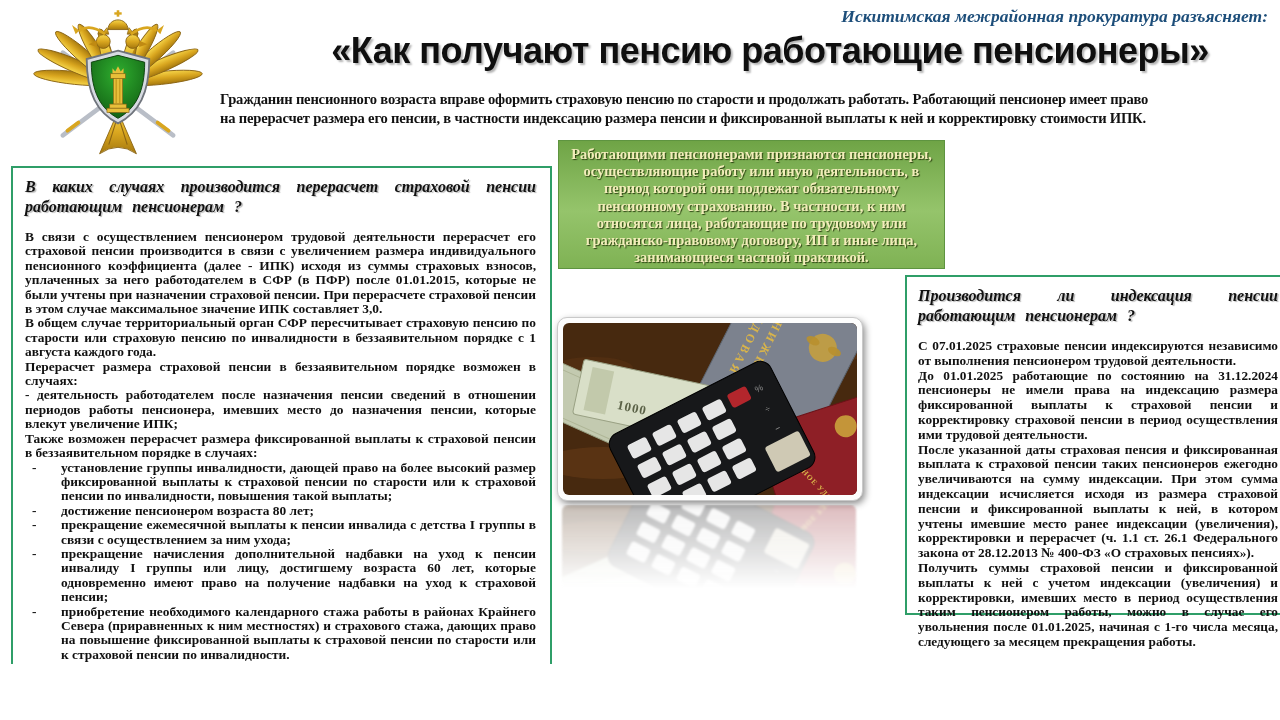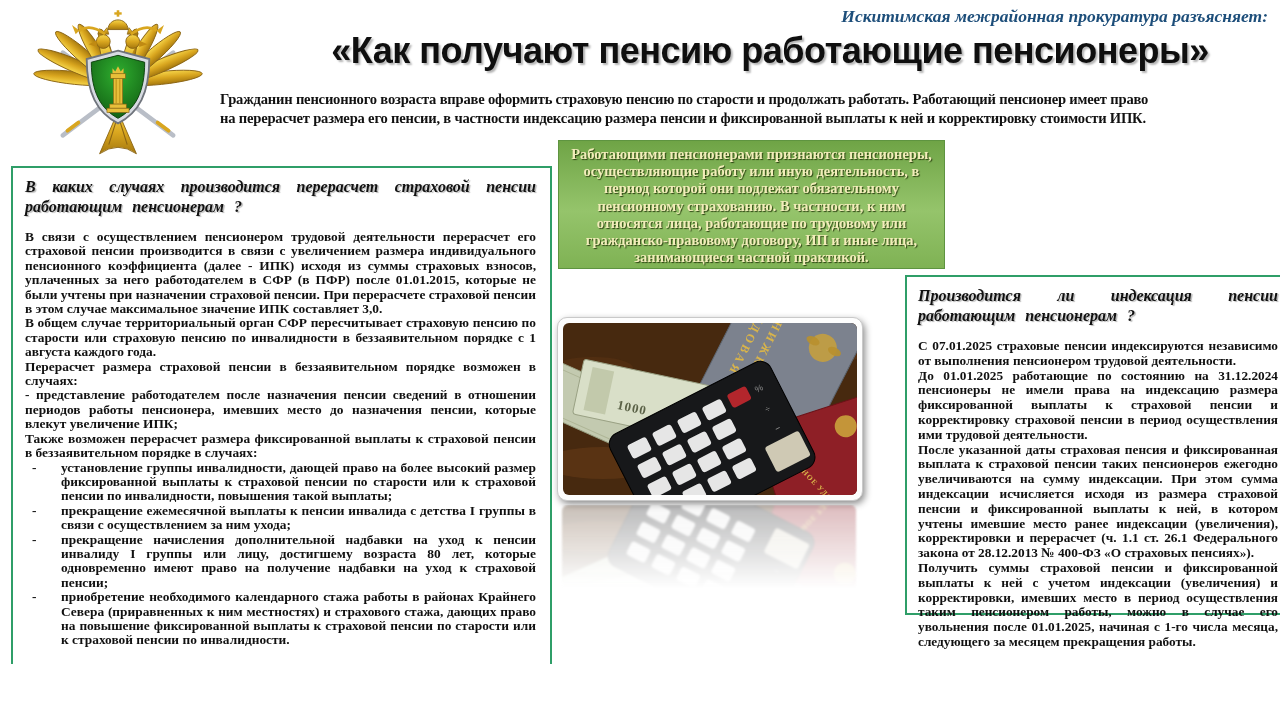--- a/index.html
+++ b/index.html
@@ -197,25 +197,26 @@
   <div class="kicker">Искитимская межрайонная прокуратура разъясняет:</div>
   <div class="title">«Как получают пенсию работающие пенсионеры»</div>
   <div class="intro">Гражданин пенсионного возраста вправе оформить страховую пенсию по старости и продолжать работать. Работающий пенсионер имеет право на перерасчет размера его пенсии, в частности индексацию размера пенсии и фиксированной  выплаты к ней и корректировку  стоимости ИПК.</div>
 
   <div class="panel panel-left">
     <div class="panel-heading">В каких случаях производится перерасчет страховой пенсии работающим пенсионерам ?</div>
     <div class="panel-body">
         <div class="blk p">В связи с осуществлением пенсионером трудовой деятельности перерасчет его страховой пенсии производится в связи с увеличением размера индивидуального пенсионного коэффициента (далее - ИПК) исходя из суммы страховых взносов, уплаченных за него работодателем в СФР (в ПФР) после 01.01.2015, которые не были учтены при назначении страховой пенсии. При перерасчете страховой пенсии в этом случае максимальное значение ИПК составляет 3,0.</div>
         <div class="blk p">В общем случае территориальный орган СФР пересчитывает страховую пенсию по старости или страховую пенсию по инвалидности в беззаявительном порядке с 1 августа  каждого года.</div>
         <div class="blk p">Перерасчет размера страховой пенсии в беззаявительном порядке возможен в случаях:</div>
-        <div class="blk p">- представление работодателем после назначения пенсии сведений в отношении периодов работы пенсионера, имевших место до назначения пенсии, которые влекут увеличение ИПК;</div>
+        <div class="blk p">- деятельность работодателем после назначения пенсии сведений в отношении периодов работы пенсионера, имевших место до назначения пенсии, которые влекут увеличение ИПК;</div>
         <div class="blk p">Также возможен перерасчет размера фиксированной выплаты к страховой пенсии в беззаявительном порядке в случаях:</div>
         <div class="blk li">установление группы инвалидности, дающей право на более высокий размер фиксированной выплаты к страховой пенсии по старости или к страховой пенсии по инвалидности, повышения такой выплаты;</div>
+        <div class="blk li">достижение пенсионером возраста 80 лет;</div>
         <div class="blk li">прекращение ежемесячной выплаты к пенсии инвалида с детства I группы в связи с осуществлением за ним ухода;</div>
-        <div class="blk li">прекращение начисления дополнительной надбавки на уход к пенсии инвалиду I группы или лицу, достигшему возраста 80 лет, которые одновременно имеют право на получение надбавки на уход к страховой пенсии;</div>
+        <div class="blk li">прекращение начисления дополнительной надбавки на уход к пенсии инвалиду I группы или лицу, достигшему возраста 60 лет, которые одновременно имеют право на получение надбавки на уход к страховой пенсии;</div>
         <div class="blk li">приобретение необходимого календарного стажа работы в районах Крайнего Севера (приравненных к ним местностях) и страхового стажа, дающих право на повышение фиксированной выплаты к страховой пенсии по старости или к страховой пенсии по инвалидности.</div>
       </div>
   </div>
 
   <div class="green-box">
     <div class="gb-text">Работающими пенсионерами признаются пенсионеры, осуществляющие работу или иную деятельность, в период которой они подлежат обязательному пенсионному страхованию. В частности, к ним относятся лица, работающие по трудовому или гражданско-правовому договору, ИП и иные лица, занимающиеся частной практикой.</div>
   </div>
 
   <div class="photo-wrap">
     <div class="photo-card">

